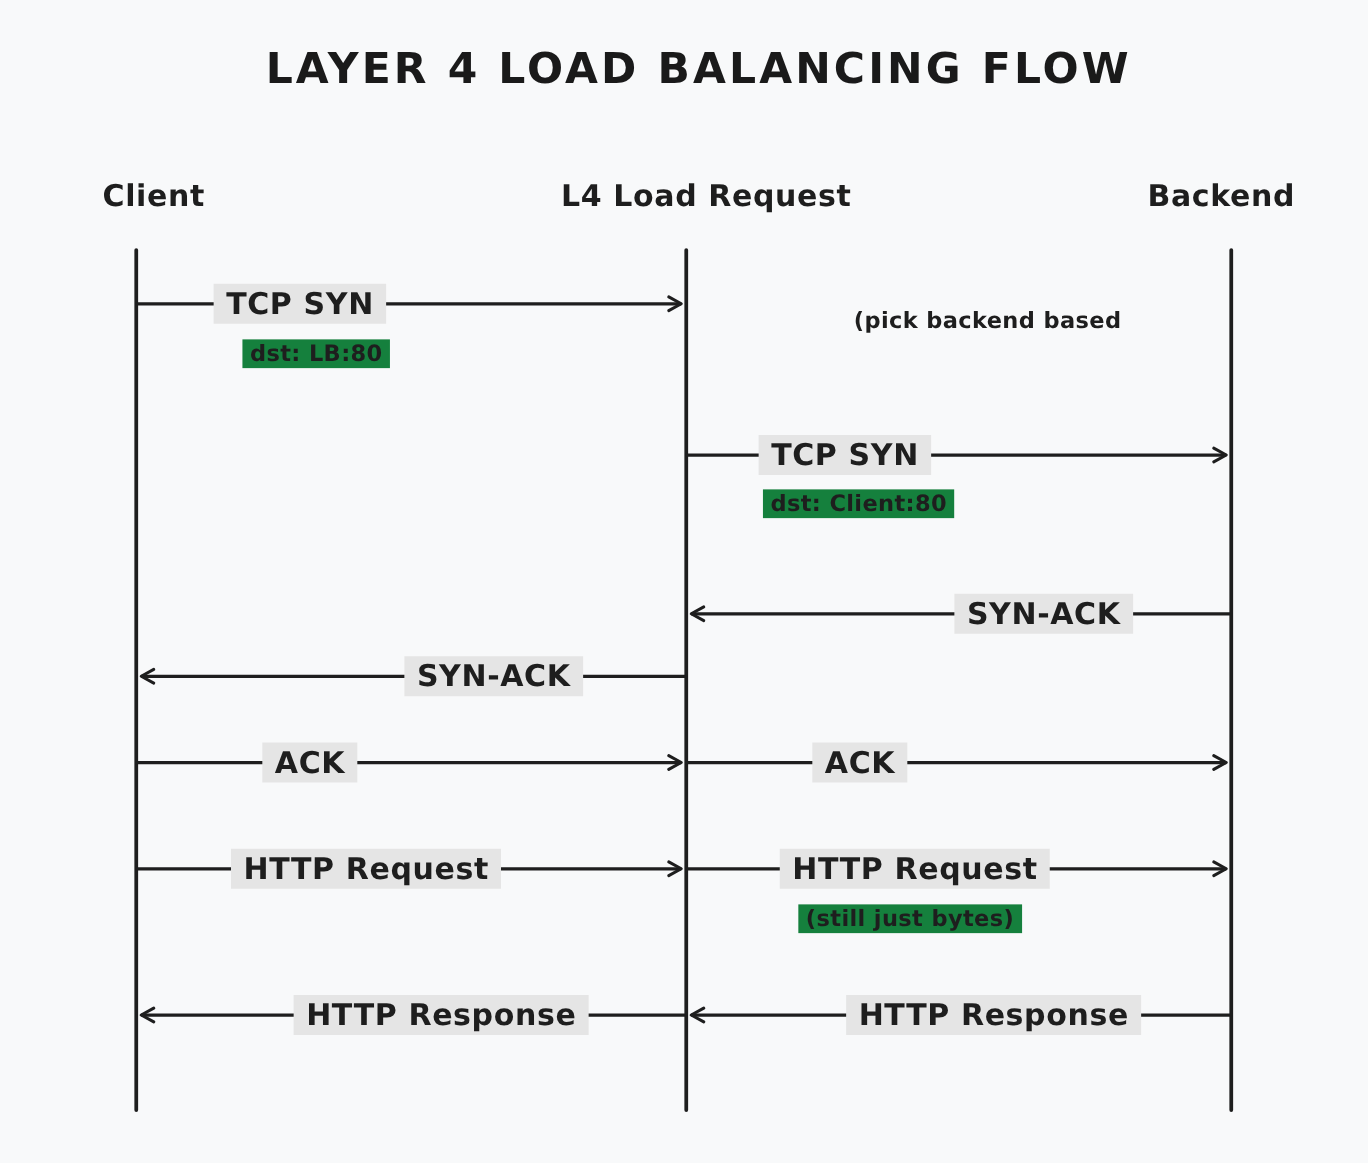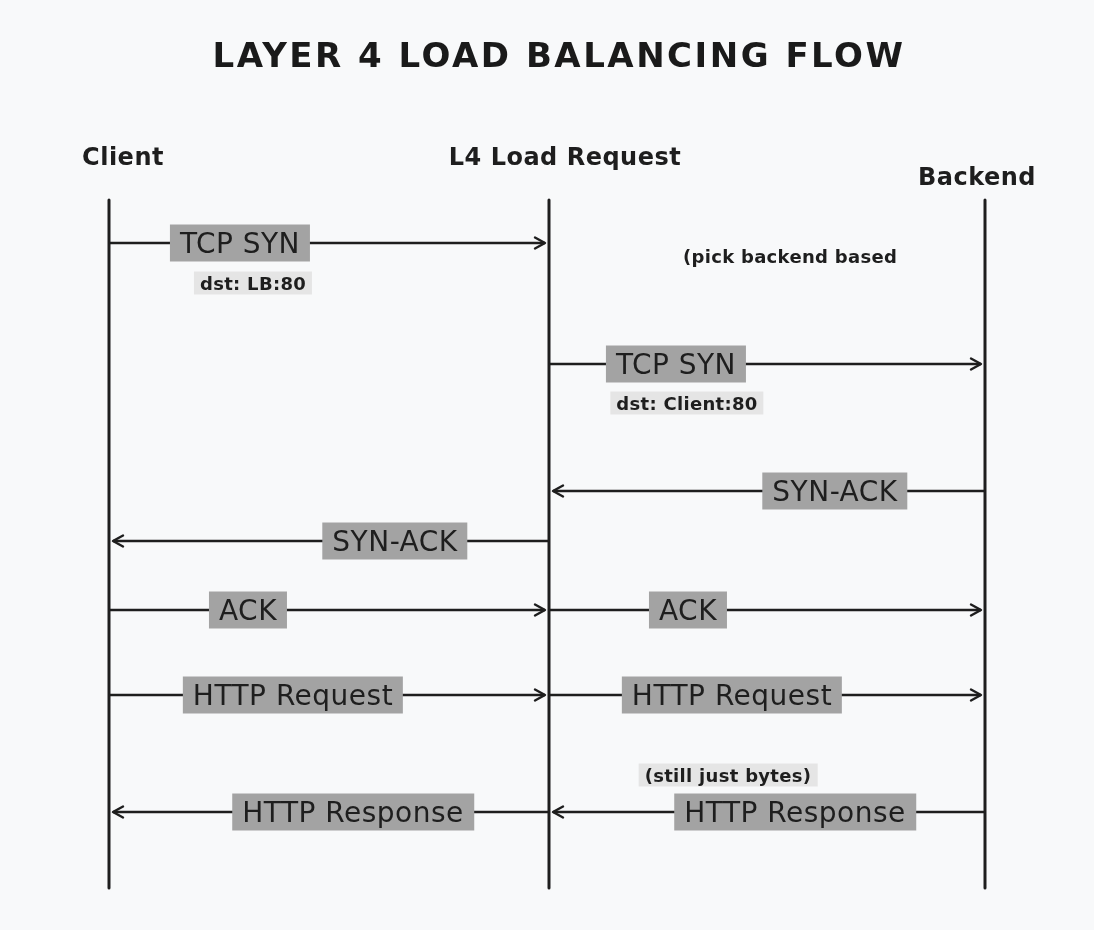--- a/index.html
+++ b/index.html
@@ -37,34 +37,34 @@
     position: absolute;
     transform: translate(-50%, -50%);
     font-size: 24px;
     font-weight: bold;
     white-space: nowrap;
     letter-spacing: 0.5px;
   }
   .msg-label {
     position: absolute;
     transform: translate(-50%, -50%);
-    font-size: 28px;
-    font-weight: normal;
+    font-size: 24px;
+    font-weight: bold;
     white-space: nowrap;
-    background: #a3a3a3;
+    background: #e5e5e5;
     padding: 2px 10px;
     letter-spacing: 0.5px;
   }
   .msg-sublabel {
     position: absolute;
     transform: translate(-50%, -50%);
     font-size: 18px;
     font-weight: bold;
     white-space: nowrap;
-    background: #e5e5e5;
+    background: #15803d;
     padding: 1px 6px;
     letter-spacing: 0.3px;
   }
   .side-note {
     position: absolute;
     font-size: 18px;
     font-weight: bold;
     line-height: 28px;
     white-space: nowrap;
     letter-spacing: 0.3px;
@@ -95,39 +95,39 @@
     <line x1="110" y1="695" x2="545" y2="695" stroke="#1e1e1e" stroke-width="2.6" marker-end="url(#arrow)"></line>
     <line x1="550" y1="695" x2="981" y2="695" stroke="#1e1e1e" stroke-width="2.6" marker-end="url(#arrow)"></line>
     <line x1="548" y1="812" x2="113" y2="812" stroke="#1e1e1e" stroke-width="2.6" marker-end="url(#arrow)"></line>
     <line x1="984" y1="812" x2="553" y2="812" stroke="#1e1e1e" stroke-width="2.6" marker-end="url(#arrow)"></line>
   </svg>
 
   <div class="diagram-title">LAYER 4 LOAD BALANCING FLOW</div>
 
   <div class="actor-label" style="left:123px; top:157px;">Client</div>
   <div class="actor-label" style="left:565px; top:157px;">L4 Load Request</div>
-  <div class="actor-label" style="left:977px; top:157px;margin-top:20px;">Backend</div>
+  <div class="actor-label" style="left:977px; top:157px;">Backend</div>
 
   <div class="msg-label" style="left:240px; top:243px;">TCP SYN</div>
   <div class="msg-sublabel" style="left:253px; top:283px;">dst: LB:80</div>
 
   <div class="side-note" style="left:683px; top:243px;">
     <div>(pick backend based</div>
   </div>
 
   <div class="msg-label" style="left:676px; top:364px;">TCP SYN</div>
   <div class="msg-sublabel" style="left:687px; top:403px;">dst: Client:80</div>
 
   <div class="msg-label" style="left:835px; top:491px;">SYN-ACK</div>
 
   <div class="msg-label" style="left:395px; top:541px;">SYN-ACK</div>
 
   <div class="msg-label" style="left:248px; top:610px;">ACK</div>
   <div class="msg-label" style="left:688px; top:610px;">ACK</div>
 
   <div class="msg-label" style="left:293px; top:695px;">HTTP Request</div>
   <div class="msg-label" style="left:732px; top:695px;">HTTP Request</div>
-  <div class="msg-sublabel" style="left:728px; top:735px;margin-top:40px;">(still just bytes)</div>
+  <div class="msg-sublabel" style="left:728px; top:735px;">(still just bytes)</div>
 
   <div class="msg-label" style="left:353px; top:812px;">HTTP Response</div>
   <div class="msg-label" style="left:795px; top:812px;">HTTP Response</div>
 
 </div>
 
 </body></html>

